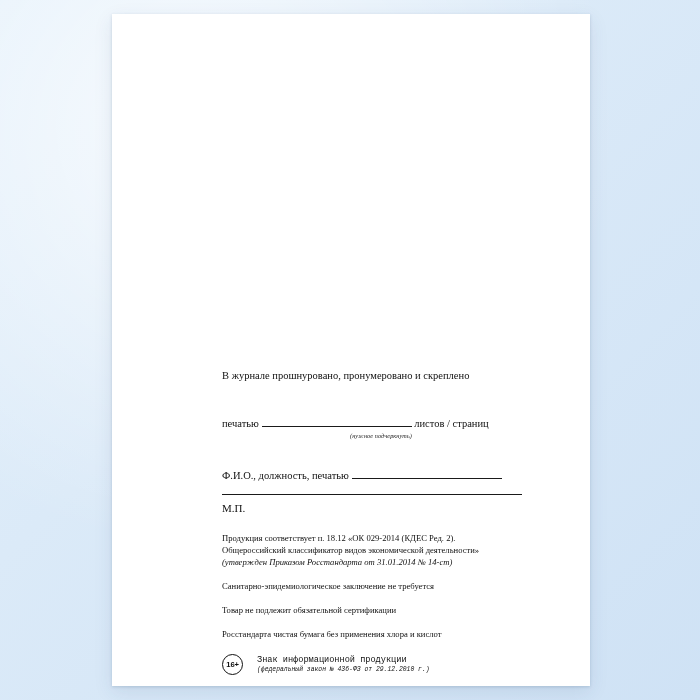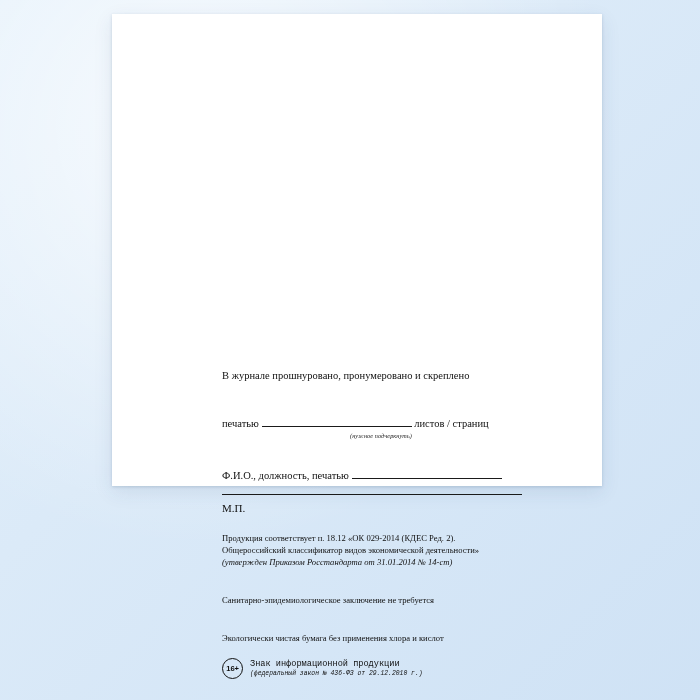--- a/index.html
+++ b/index.html
@@ -25,24 +25,23 @@
     position: absolute;
     inset: 0;
     background: radial-gradient(circle at 28% 18%, rgba(255,255,255,0.75) 0%, rgba(255,255,255,0.0) 55%);
     pointer-events: none;
   }
   #page {
     position: absolute;
     left: 112px;
     top: 14px;
     width: 478px;
-    height: 472px;
+    height: 672px;
     background: #ffffff;
     box-shadow: 0 1px 3px rgba(40,70,110,0.18), 0 6px 18px rgba(40,70,110,0.10);
-    padding-left: 12px;
   }
   .doc-body {
     position: absolute;
     left: 110px;
     top: 355px;
     width: 330px;
     color: #101010;
   }
   .line {
     font-size: 10.5px;
@@ -86,29 +85,29 @@
   }
   .para {
     margin-top: 18px;
     font-size: 8.6px;
     line-height: 1.42;
   }
   .para .it {
     font-style: italic;
   }
   .single {
-    margin-top: 26px;
+    margin-top: 12px;
     font-size: 8.6px;
     line-height: 1.4;
   }
   .mark-row {
     margin-top: 14px;
     display: flex;
     align-items: center;
-    gap: 7px;
+    gap: 14px;
   }
   .age-badge {
     flex: 0 0 auto;
     width: 19px;
     height: 19px;
     border: 1.2px solid #111;
     border-radius: 50%;
     display: flex;
     align-items: center;
     justify-content: center;
@@ -158,21 +157,22 @@
 
       <div class="mp">М.П.</div>
 
       <div class="para">
         <div>Продукция соответствует п. 18.12 «ОК 029-2014 (КДЕС Ред. 2).</div>
         <div>Общероссийский классификатор видов экономической деятельности»</div>
         <div class="it">(утвержден Приказом Росстандарта от 31.01.2014 № 14-ст)</div>
       </div>
 
       <div class="single">Санитарно-эпидемиологическое заключение не требуется</div>
-      <div class="single">Экологически чистая бумага без применения хлора и кислот</div>
+      <div class="single">Товар не подлежит обязательной сертификации</div>
+      <div class="single">Росстандарта чистая бумага без применения хлора и кислот</div>
 
       <div class="mark-row">
         <div class="age-badge">16+</div>
         <div class="mark-text">
           <span>Знак информационной продукции</span>
           <span class="law">(федеральный закон № 436-ФЗ от 29.12.2010 г.)</span>
         </div>
       </div>
 
     </div>

